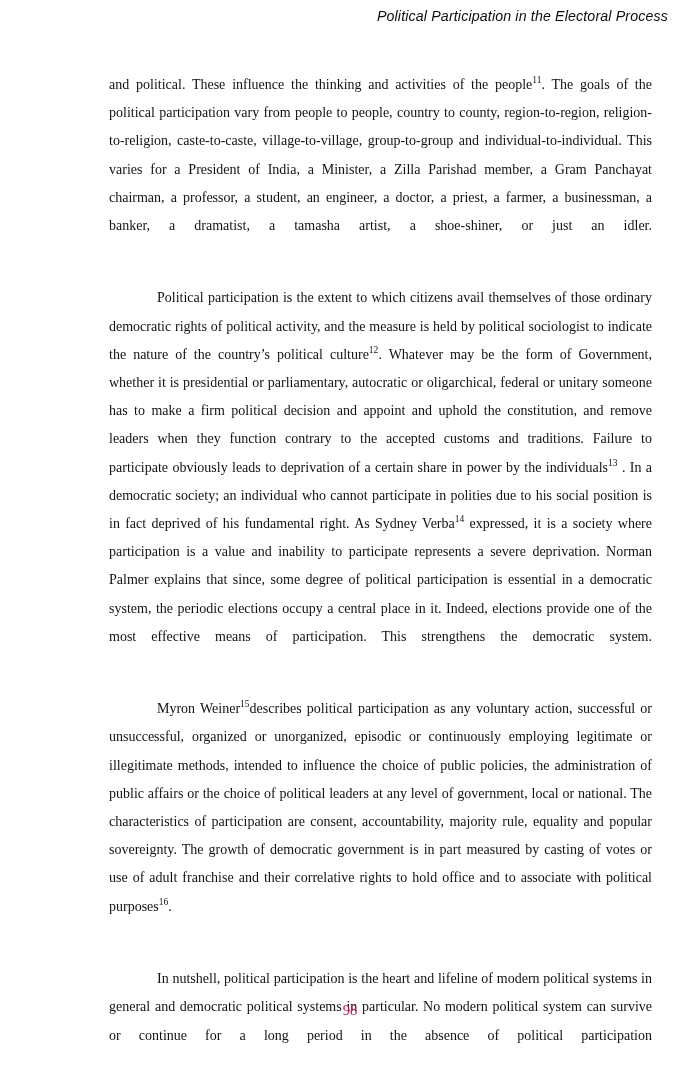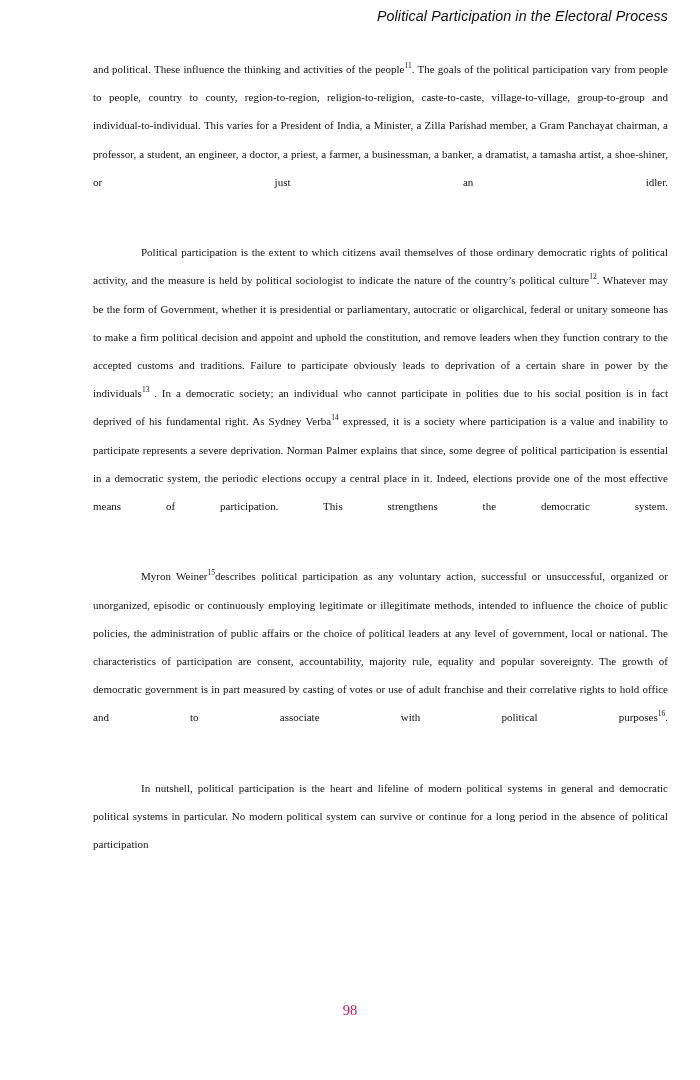--- a/index.html
+++ b/index.html
@@ -41,24 +41,24 @@
 
   
   .column {
     position: absolute;
     top: 55px;
     left: 93px;
     width: 575px;
   }
 
   p.para {
-    margin: 0;
+    margin: 16px;
     text-align: justify;
     text-justify: inter-word;
-    font-size: 11px;
+    font-size: 14px;
     line-height: 28.2px;
     color: #111111;
     -webkit-hyphens: none;
     hyphens: none;
     word-spacing: 0.2px;
   }
 
   p.para + p.para {
     margin-top: 14px;
     font-family: Liberation Serif, serif;

